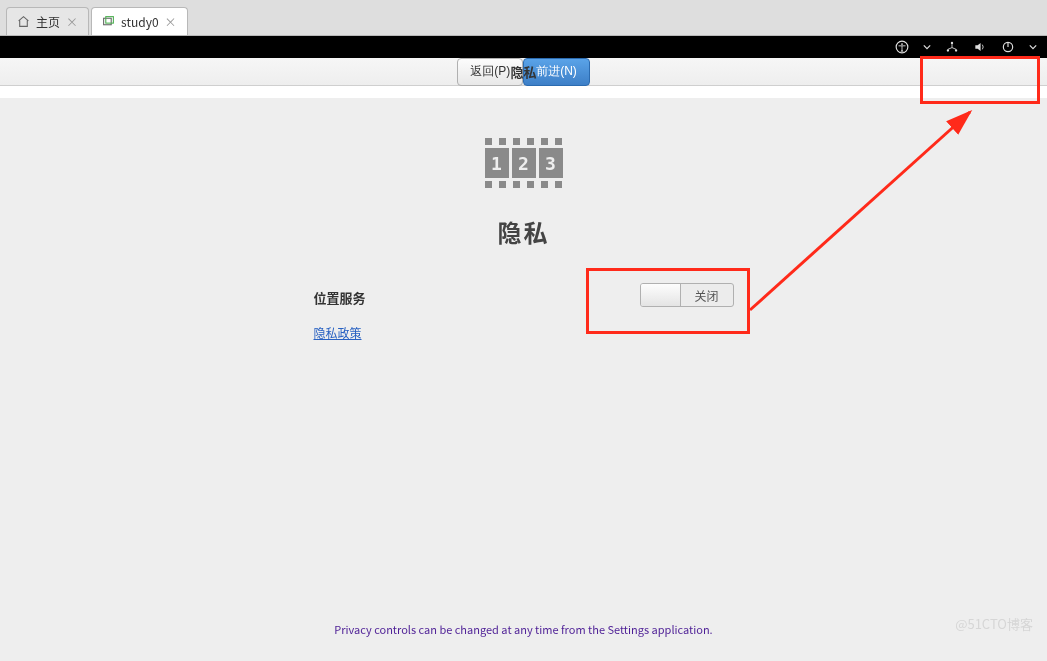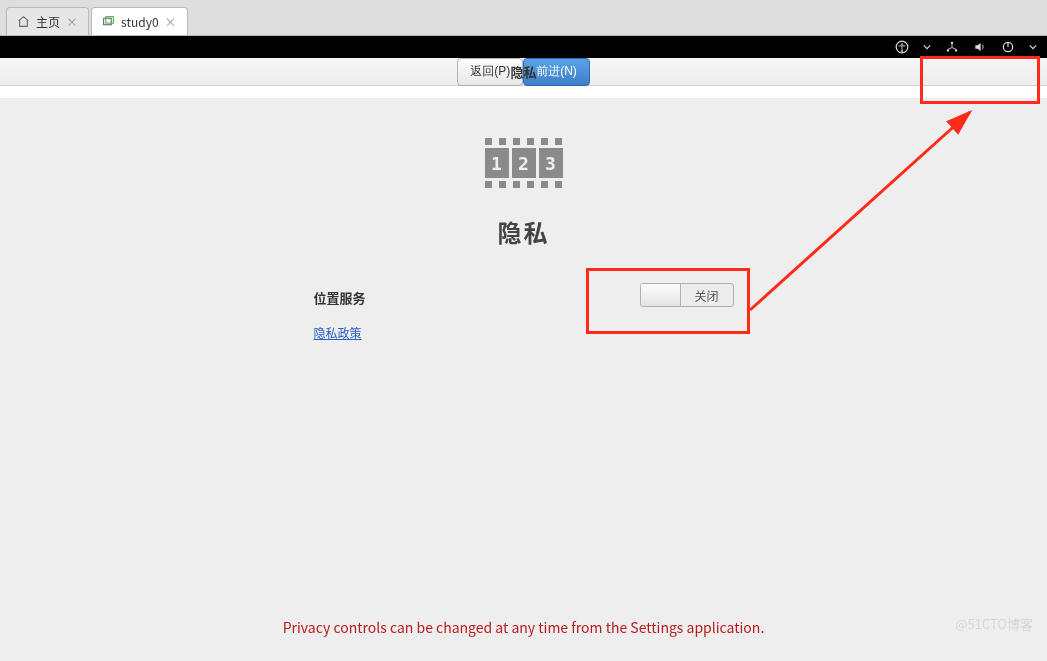--- a/index.html
+++ b/index.html
@@ -176,22 +176,22 @@
     font-size: 12px;
     color: #2861c2;
     text-decoration: underline;
     cursor: pointer;
   }
   .footer-note {
     position: absolute;
     bottom: 24px;
     left: 0; right: 0;
     text-align: center;
-    font-size: 14px;
-    color: #b91c1c;
+    font-size: 11px;
+    color: #4c1d95;
   }
   .watermark {
     position: absolute;
     bottom: 28px; right: 14px;
     font-size: 13px;
     color: #d6d6d6;
   }
 
   
   .annot {

